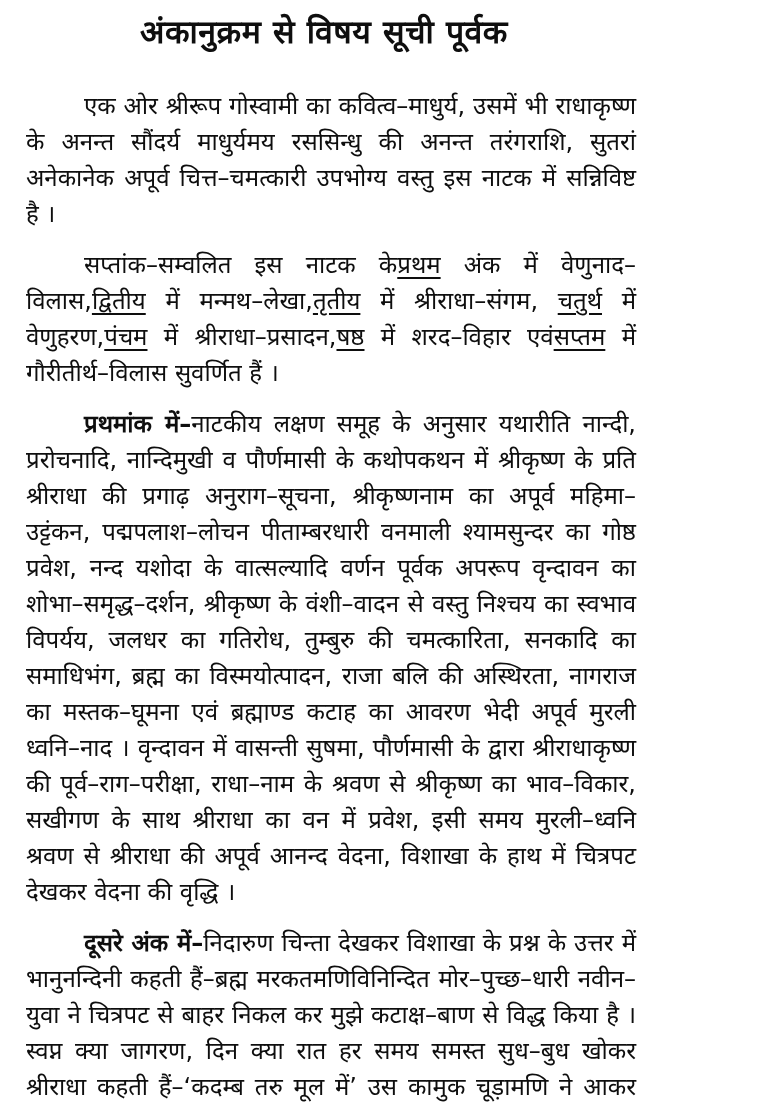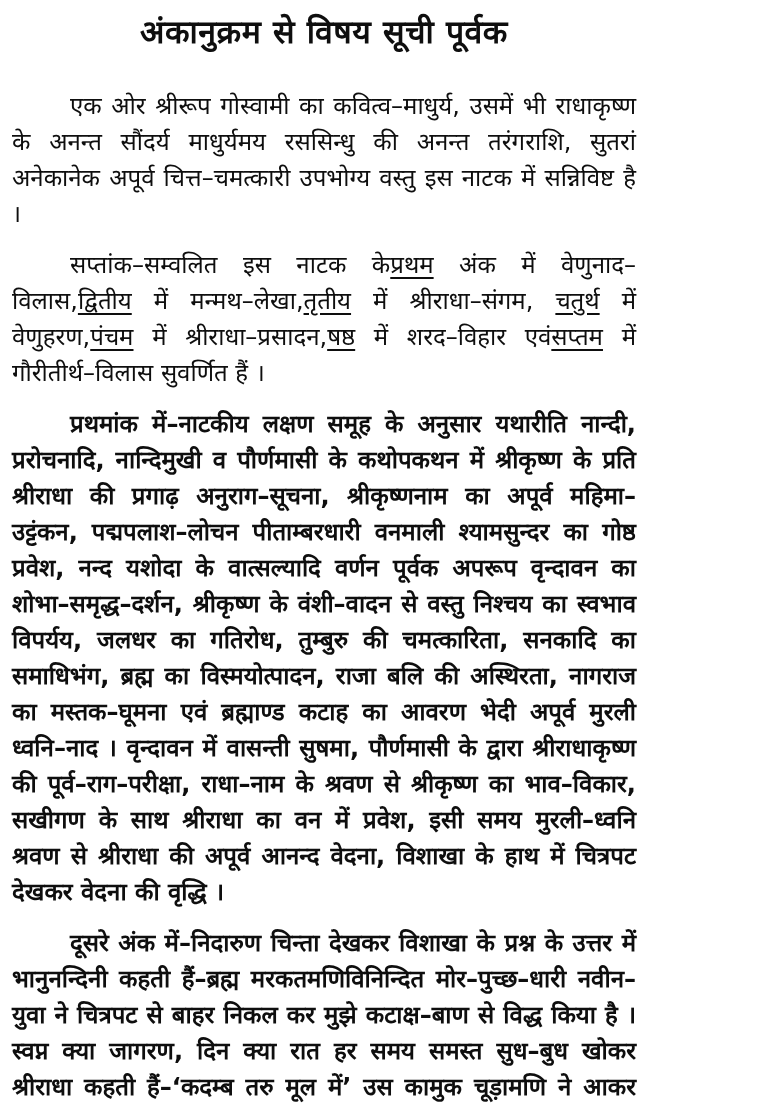--- a/index.html
+++ b/index.html
@@ -29,28 +29,28 @@
     margin-top: 2px;
     letter-spacing: 0.5px;
   }
   .doc-body {
     margin-top: 34px;
     font-size: 24px;
     line-height: 36px;
     text-align: justify;
   }
   .doc-body p.para {
-    margin: 0 0 15px 0;
+    margin: 0 0 15px 14px;
     text-indent: 58px;
   }
   .doc-body p.para:last-child {
     margin-bottom: 0;
   }
   .seg-lead { font-weight: 700; }
-  .seg-bold { font-weight: 700; }
+  .seg-bold { font-weight: 400; }
   .seg-underline {
     text-decoration: underline;
     text-decoration-thickness: 2px;
     text-underline-offset: 4px;
     font-family: Liberation Serif, serif;
   }
 </style>
 </head>
 <body>
 

